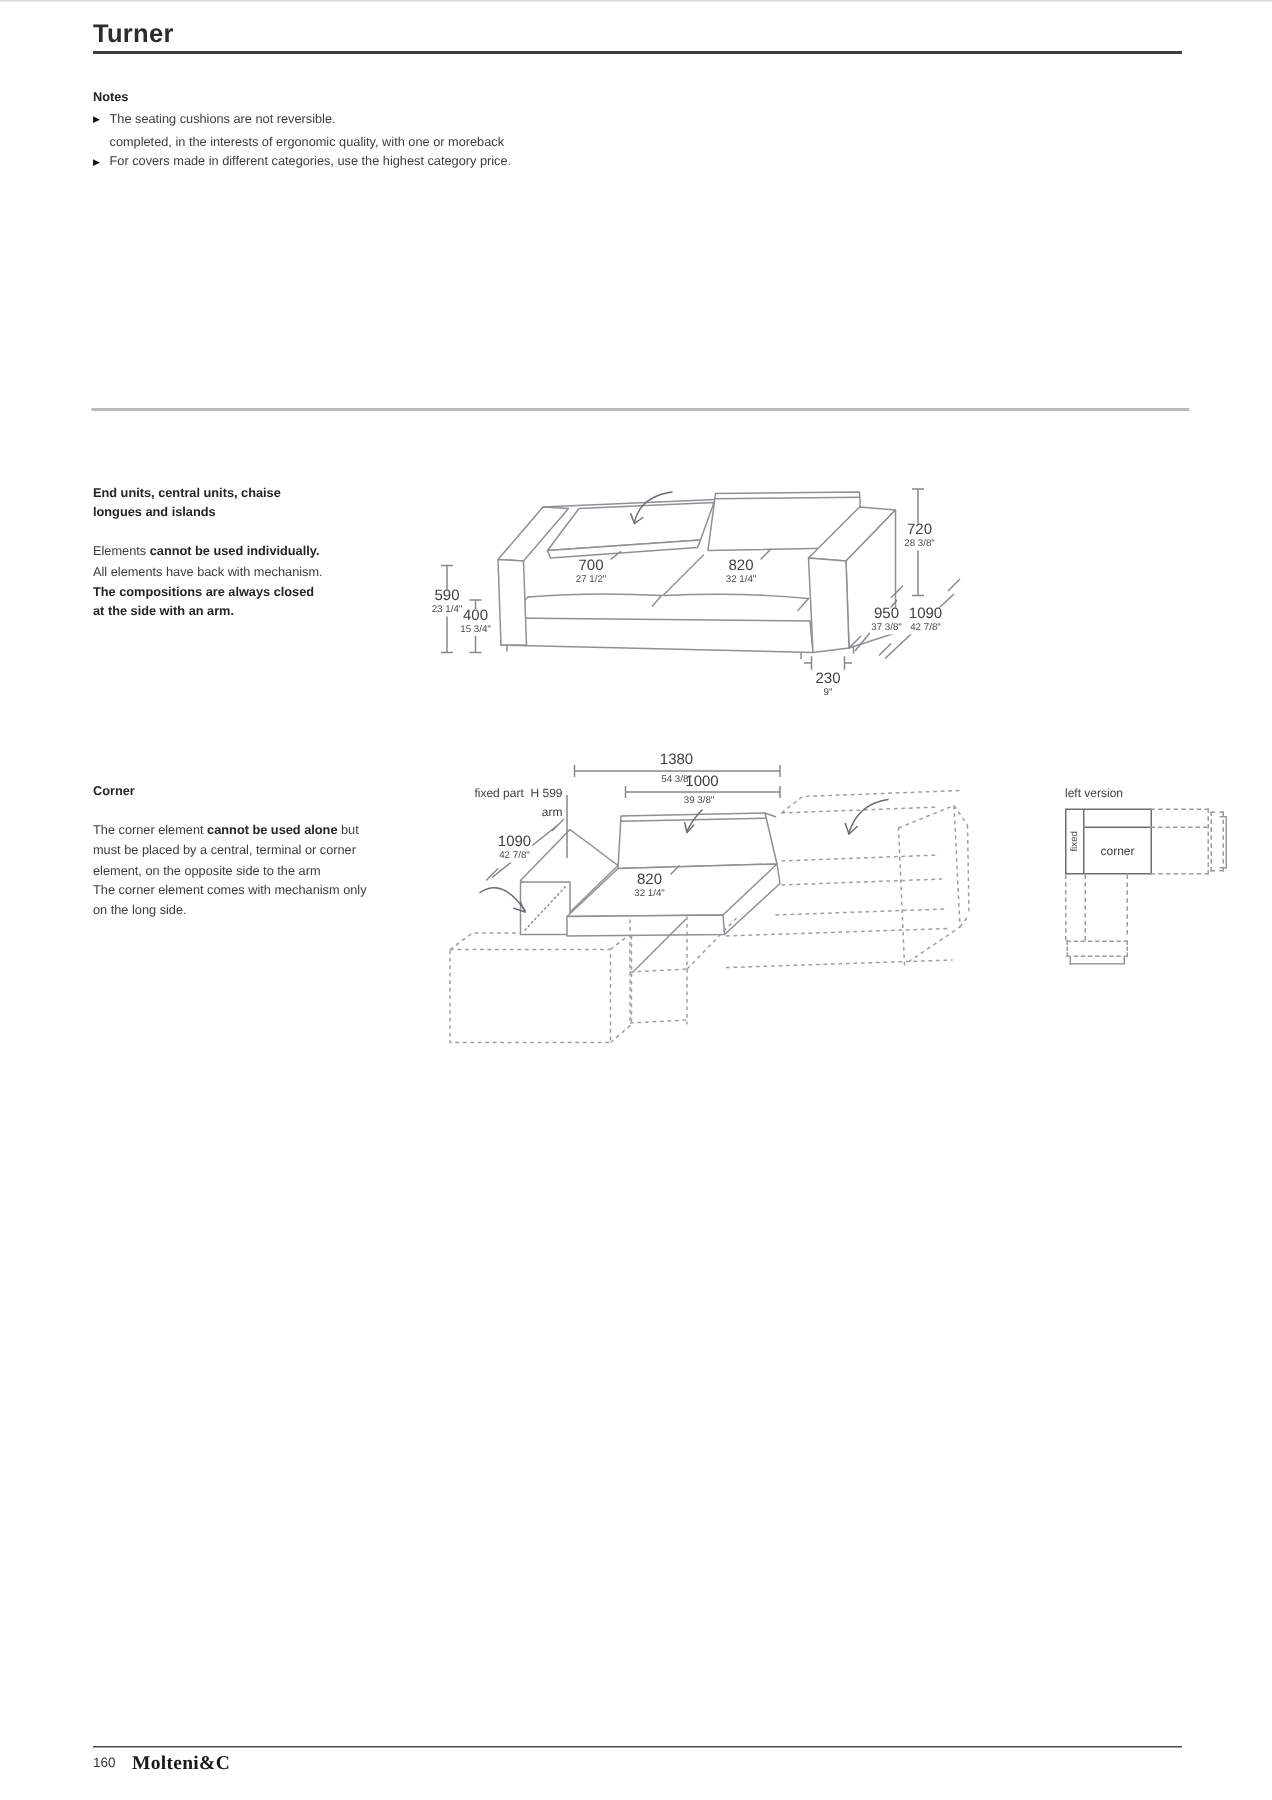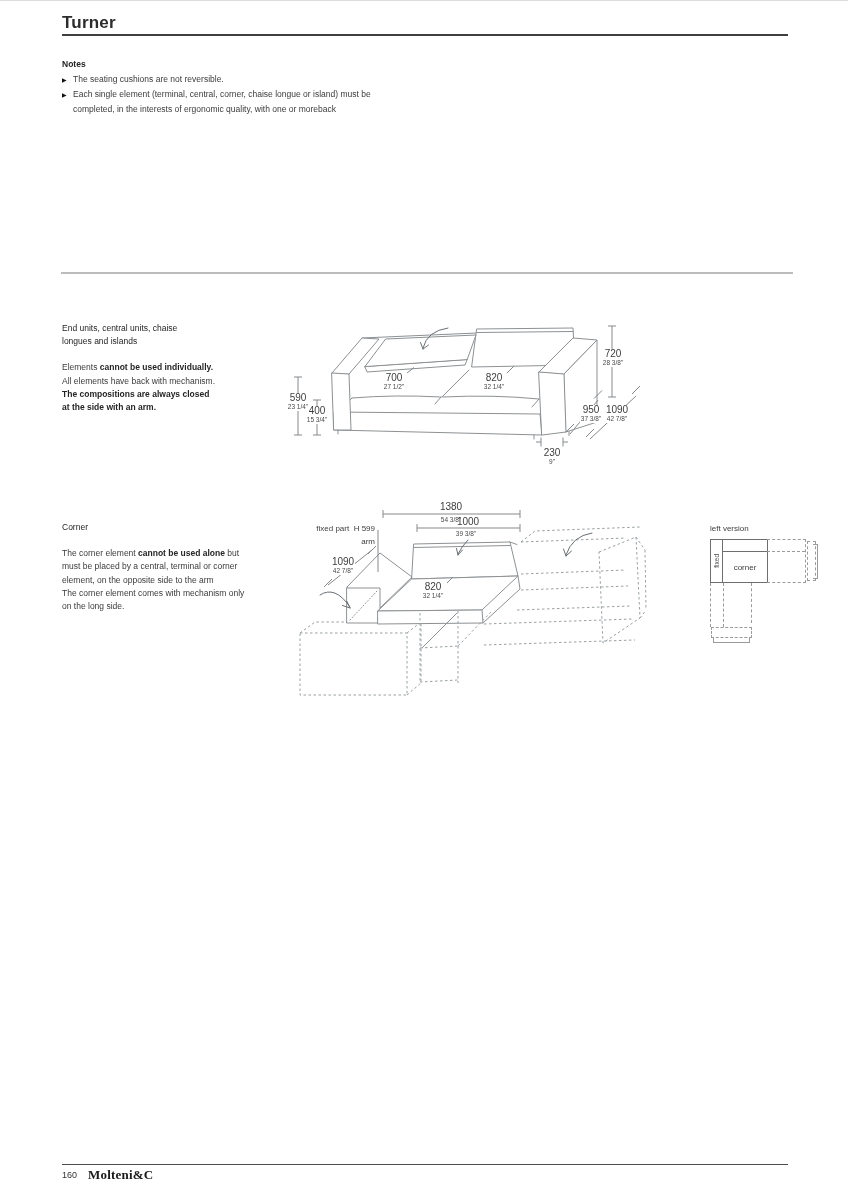--- a/index.html
+++ b/index.html
@@ -11,21 +11,21 @@
   .title-rule{position:absolute;left:62px;top:34px;width:726px;height:2px;background:#3f3f3f;}
   
   .notes{position:absolute;left:62px;top:58px;width:420px;font-size:8.5px;line-height:13.5px;color:#3b3b3b;}
   .notes .h{font-weight:bold;color:#222;margin-bottom:1px;}
   .nrow{display:flex;}
   .blt{width:11px;font-size:6px;color:#111;padding-top:1.5px;flex:none;}
   .cont{padding-left:11px;}
   .mid-rule{position:absolute;left:61px;top:272px;width:732px;height:2px;background:#bcbcbc;}
   
   .sect{position:absolute;font-size:8.5px;line-height:13.2px;color:#3b3b3b;}
-  .sect .h{font-weight:normal;color:#252525;}
+  .sect .h{font-weight:bold;color:#252525;}
   .sp{height:13px;}
   b{color:#252525;}
   
   .diagram{position:absolute;}
   .diagram svg{position:absolute;left:0;top:0;}
   .dim{position:absolute;transform:translateX(-50%);text-align:center;color:#3d3d3d;white-space:nowrap;}
   .dim .mm{display:block;font-size:10px;line-height:9.5px;}
   .dim .in{display:block;font-size:6.5px;line-height:8px;color:#4a4a4a;}
   .dim.bg{background:#fff;padding:0 1px;}
   .lbl{position:absolute;font-size:8px;line-height:13px;color:#3d3d3d;white-space:nowrap;}
@@ -57,25 +57,25 @@
 
   <div class="title">Turner</div>
   <div class="title-rule"></div>
 
   <div class="notes">
     <div class="h">Notes</div>
     <div class="nrow">
       <span class="blt">▶</span>
       <span>The seating cushions are not reversible.</span>
     </div>
+    <div class="cont">completed, in the interests of ergonomic quality, with one or moreback</div>
     <div class="nrow">
       <span class="blt">▶</span>
-      <span>Each single element (terminal, central, corner, chaise longue or island) must be</span>
-    </div>
-    <div class="cont">completed, in the interests of ergonomic quality, with one or moreback</div>
+      <span>For covers made in different categories, use the highest category price.</span>
+    </div>
   </div>
 
   <div class="mid-rule"></div>
 
   <div class="sect" style="left:62px;top:322px;width:220px;">
     <div class="h">End units, central units, chaise</div>
     <div class="h">longues and islands</div>
     <div class="sp"></div>
     <div><span>Elements </span><b>cannot be used individually.</b></div>
     <div>All elements have back with mechanism.</div>

